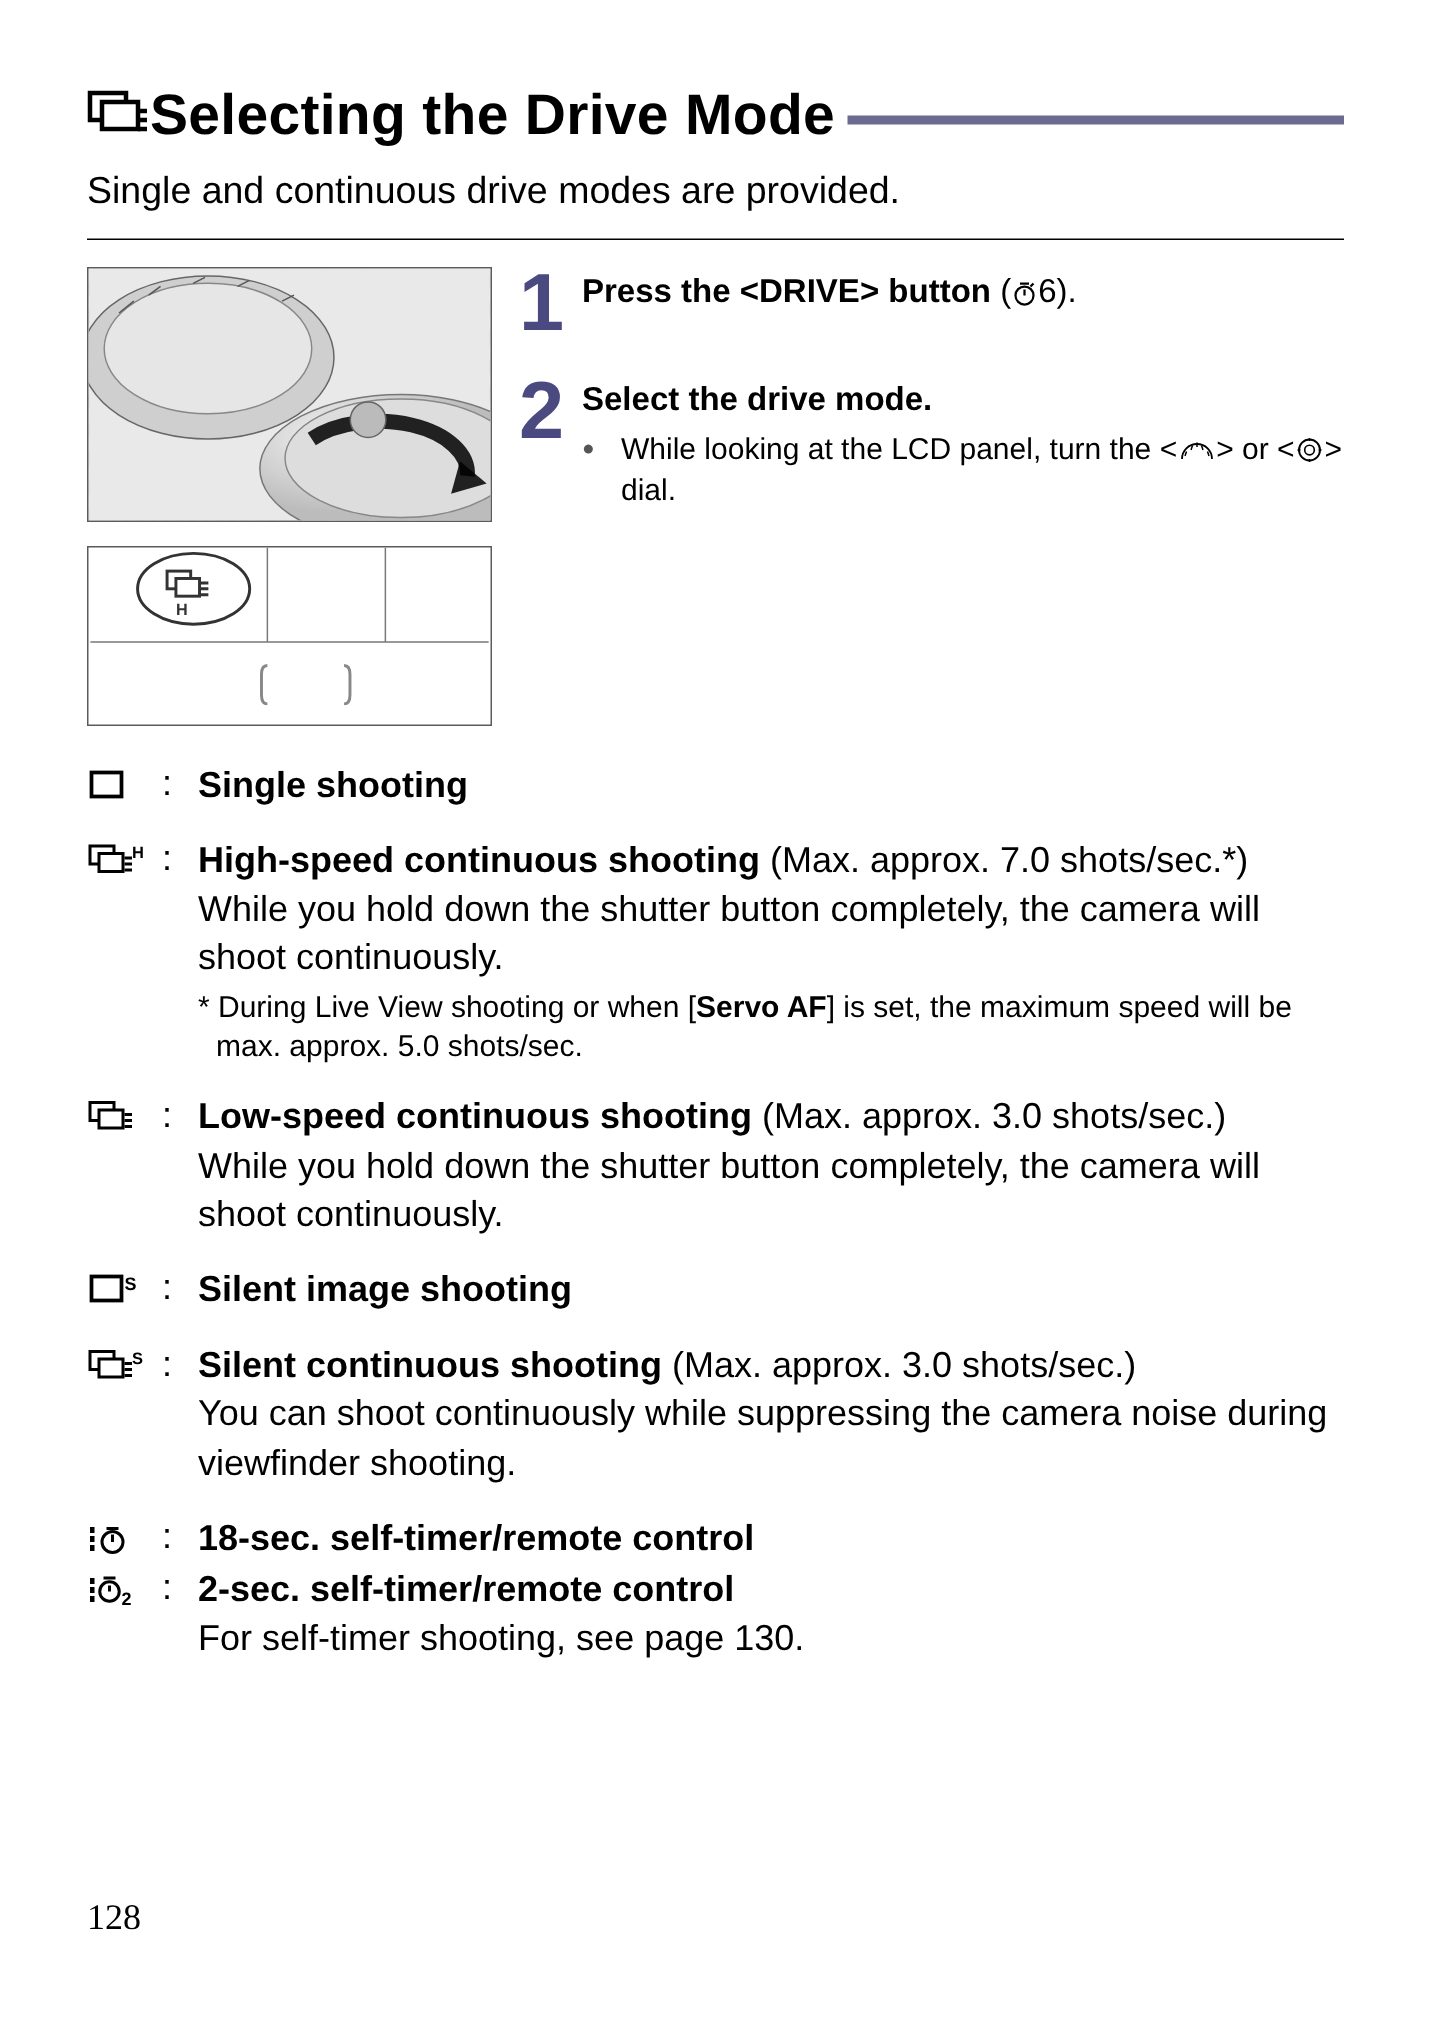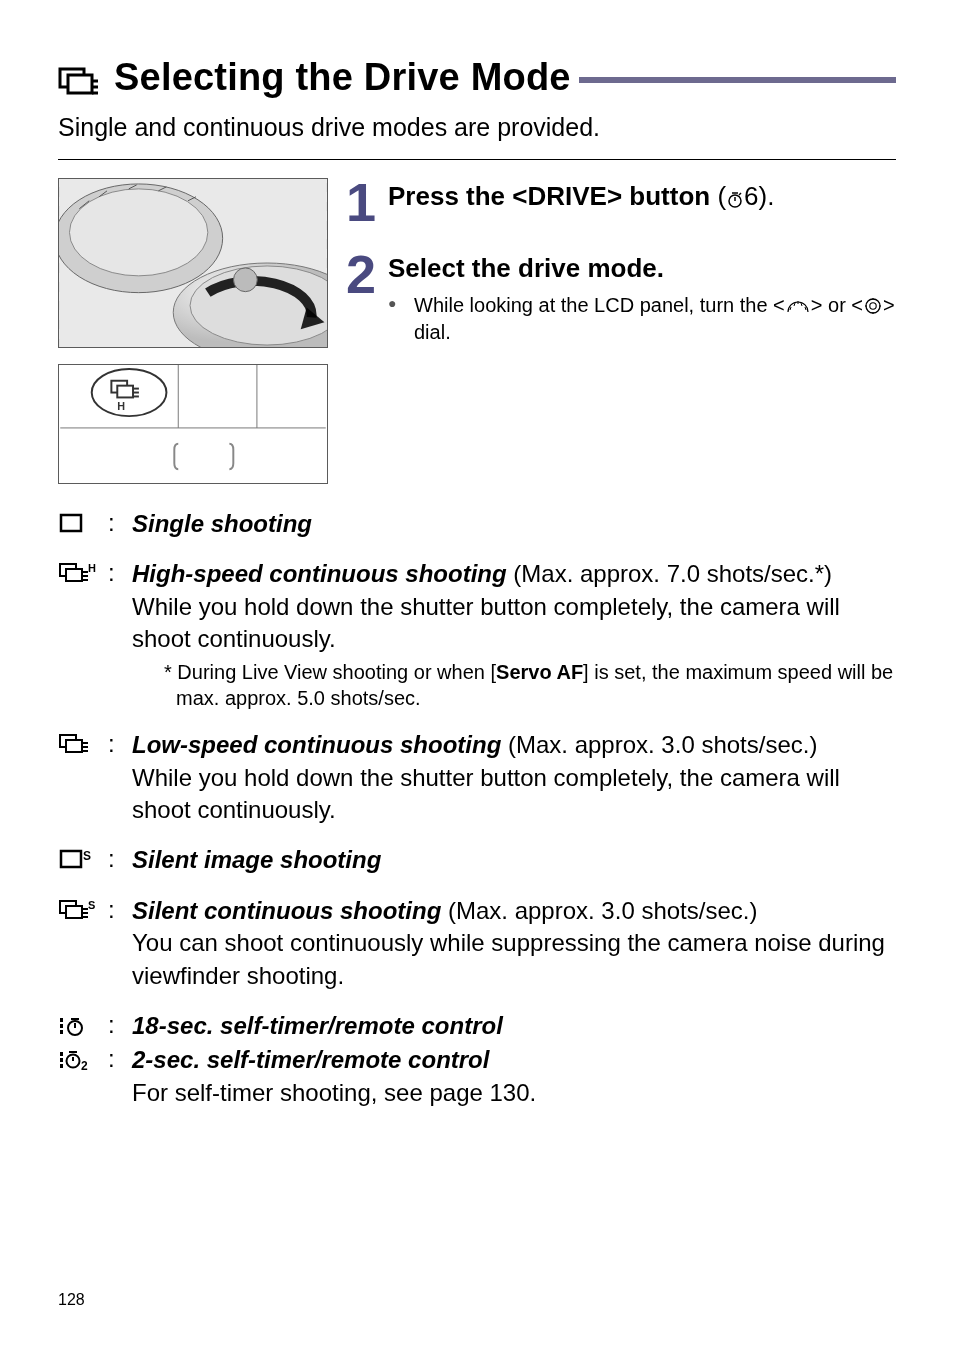--- a/index.html
+++ b/index.html
@@ -1,58 +1,58 @@
 <!DOCTYPE html>
 <html><head>
 <meta charset="utf-8">
 <style>
   * { box-sizing: border-box; margin: 0; padding: 0; }
   html, body { width: 954px; height: 1345px; background: #fff; font-family: Arial, Helvetica, sans-serif; color: #000; }
   .page { padding: 56px 58px 40px 58px; position: relative; height: 100%; }
   .title-text { font-size: 38px; font-weight: bold; letter-spacing: 0.2px; }
   .title-bar { flex: 1; height: 6px; background: #6d6a8f; margin-left: 8px; margin-top: 4px;}
-  .title-wrap { display:flex; align-items:flex-end; gap:14px; }
+  .title-wrap { display:flex; align-items:flex-start; }
   .title-line { display:flex; align-items:center; }
 
   .intro { font-size: 25px; margin-top: 12px; line-height: 1.35; }
 
   .divider { border: none; border-top: 1px solid #000; margin: 14px 0 18px 0; }
 
   
   .steps-row { display: flex; gap: 18px; }
   .illus-col { width: 270px; flex: 0 0 auto; }
   .illus-box { width: 270px; height: 170px; border: 1px solid #5b5b5b; background: repeating-linear-gradient(115deg,#eee,#eee 4px,#ddd 4px,#ddd 8px); position: relative; overflow: hidden; }
   .illus-box svg { width: 100%; height: 100%; }
   .lcd-box { width: 270px; height: 120px; border: 1px solid #5b5b5b; margin-top: 16px; position: relative; background: #fff; }
   .lcd-box svg { width:100%; height:100%; }
 
   .steps-col { flex: 1; }
   .step { display: flex; gap: 6px; margin-bottom: 24px; }
   .step-num { font-size: 54px; font-weight: bold; color: #4a4a80; line-height: 0.9; width: 36px; flex: 0 0 auto; }
   .step-body { flex: 1; padding-top: 2px; }
-  .step-head { font-size: 26px; font-weight: bold; line-height: 1.3; }
+  .step-head { font-size: 22px; font-weight: bold; line-height: 1.3; }
   .step-head .thinend { font-weight: normal; }
   .step-bullets { list-style: none; margin-top: 6px; }
   .step-bullets li { font-size: 20px; line-height: 1.35; position: relative; padding-left: 26px; }
   .step-bullets li::before { content: "●"; position: absolute; left: 0; top: 2px; font-size: 14px; color: #555; }
 
   
   .modes { margin-top: 24px; }
   .mode { display: flex; gap: 10px; margin-bottom: 18px; }
   .mode-icon { width: 40px; flex: 0 0 auto; display: flex; align-items: flex-start; justify-content: flex-start; padding-top: 4px; }
   .mode-colon { width: 14px; flex: 0 0 auto; font-size: 24px; padding-top: 1px; }
   .mode-body { flex: 1; font-size: 24px; line-height: 1.35; }
-  .mode-body .label { font-weight: bold; font-style: italic; }
+  .mode-body .label { font-weight: bold; }
   .mode-body .paren { font-weight: normal; }
   .mode-body .desc { display: block; }
-  .footnote { font-size: 20px; line-height: 1.3; margin-top: 4px; padding-left: 12px; text-indent: -12px; margin-left: 32px; }
+  .footnote { font-size: 20px; line-height: 1.3; margin-top: 4px; padding-left: 12px; text-indent: -12px; }
 
   .mode.tight { margin-bottom: 2px; }
 
-  .page-num { position: absolute; bottom: 36px; left: 58px; font-size: 16px; }
+  .page-num { position: absolute; bottom: 52px; left: 58px; font-size: 24px; font-family: Liberation Serif, serif; }
   .inline-icon { display:inline-block; vertical-align: -4px; }
   .inline-icon svg { display:block; }
 
   .drive-word { font-family: Arial, sans-serif; letter-spacing: 0px; }
 </style>
 </head>
 <body>
 
 <div class="page">
 

